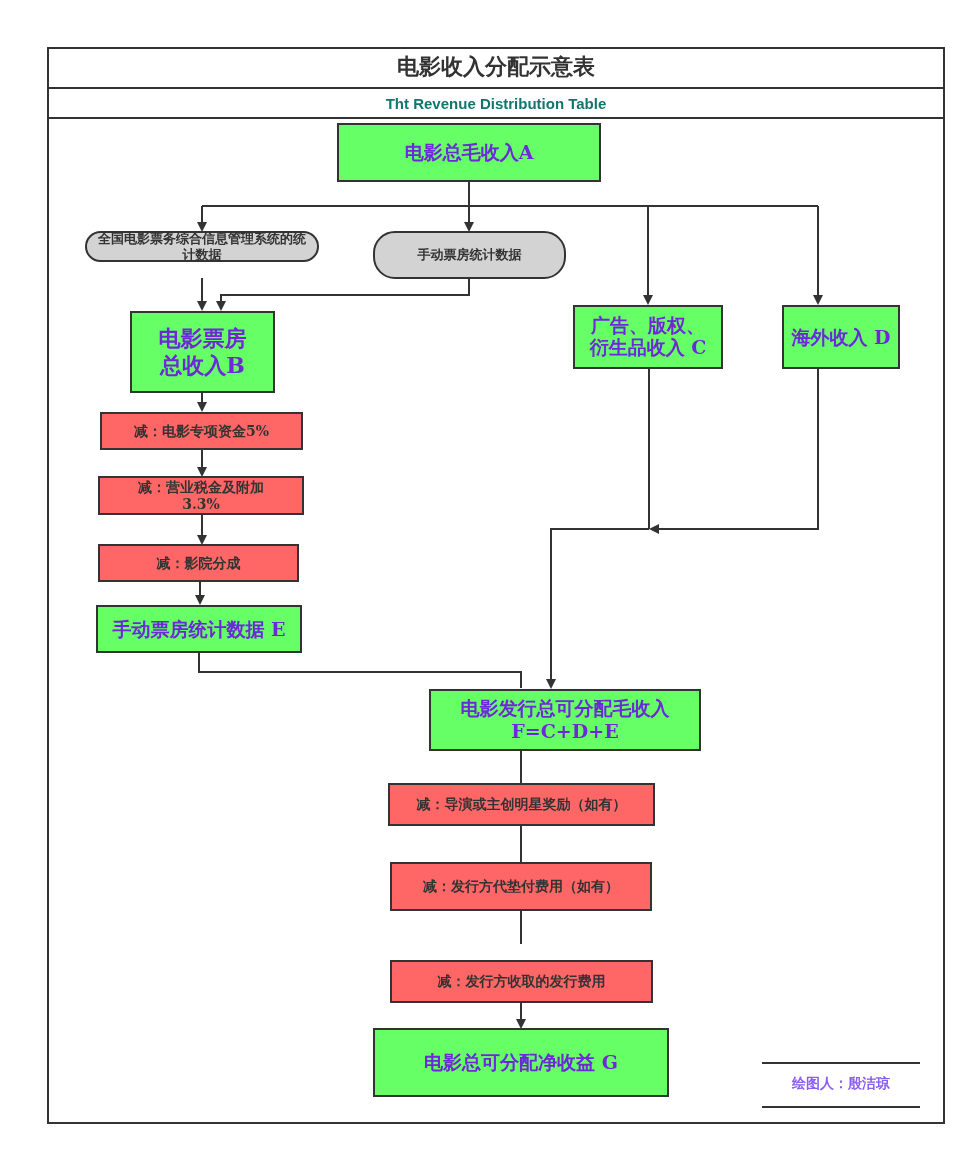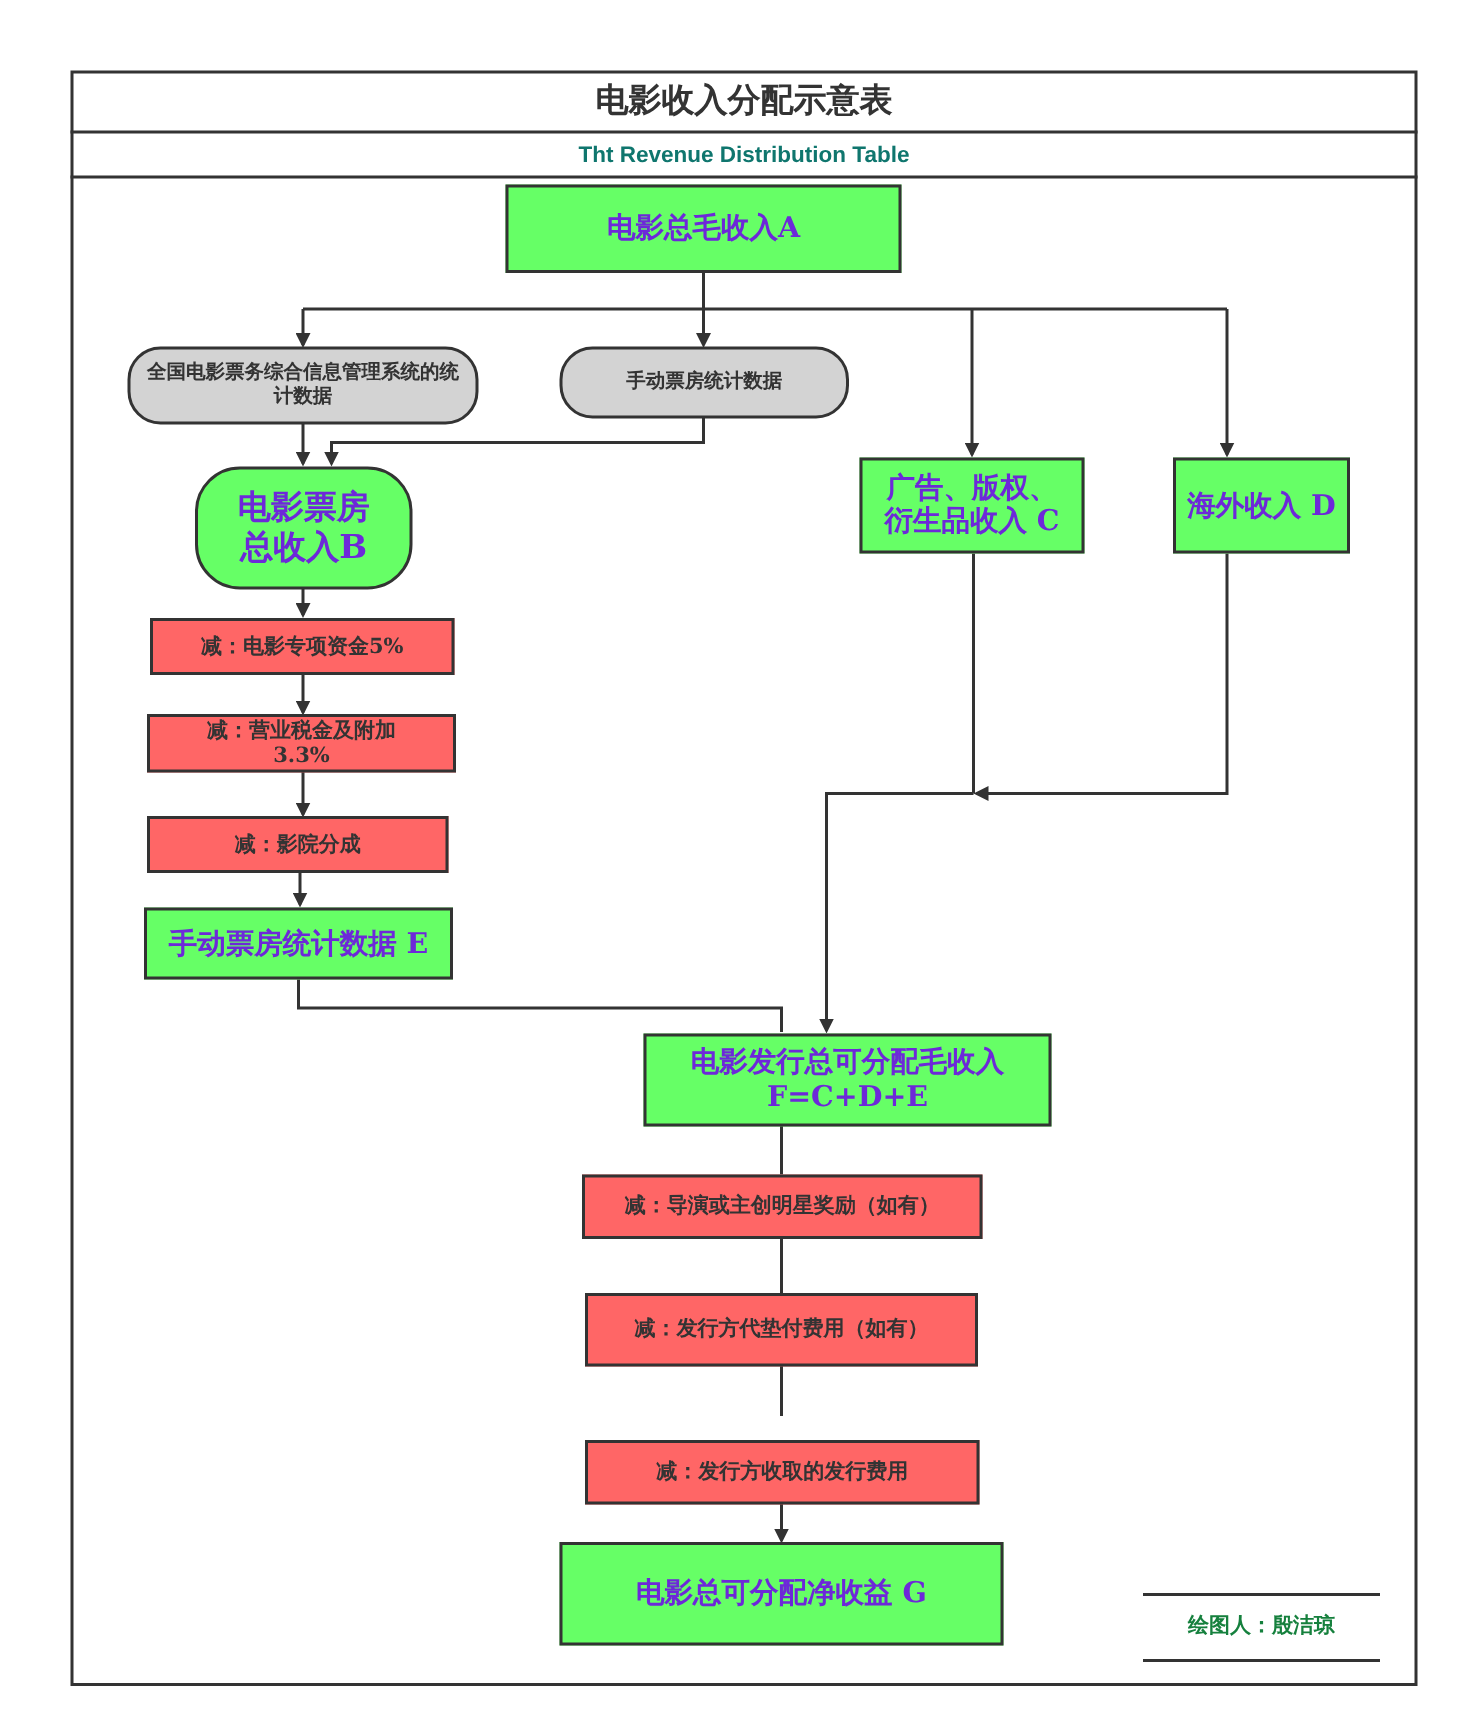--- a/index.html
+++ b/index.html
@@ -19,21 +19,21 @@
   .node { position: absolute; box-sizing: border-box; border: 2px solid #333;
           display: flex; align-items: center; justify-content: center; text-align: center;
           font-family: "DejaVu Serif", serif; line-height: 1.2; overflow: visible; }
   .green { background: #66ff66; font-size: 19px; font-weight: bold; color: #6d28d9; }
   .red { background: #ff6666; font-size: 14px; font-weight: bold; color: #333; }
   .gray { background: #d3d3d3; border-radius: 22px; font-size: 13px; font-weight: bold; color: #333; }
   .big { font-size: 22px; line-height: 1.25; }
   .author-line { position: absolute; left: 762px; width: 158px; height: 0; border-top: 2px solid #333; }
   .author { position: absolute; left: 762px; top: 1064px; width: 158px; height: 40px;
             display: flex; align-items: center; justify-content: center;
-            font-family: "DejaVu Sans", sans-serif; font-weight: bold; font-size: 14px; color: #15803d; }
+            font-family: "DejaVu Sans", sans-serif; font-weight: bold; font-size: 14px; color: #8b5cf6; }
 </style>
 </head>
 <body>
 
 <div class="frame"></div>
 <div class="title-row">电影收入分配示意表</div>
 <div class="subtitle-row">Tht  Revenue Distribution Table</div>
 
 <svg class="connectors" xmlns="http://www.w3.org/2000/svg">
   <defs>
@@ -82,29 +82,29 @@
     <path d="M521,910 L521,944"></path>
 
     <path d="M521,986 L521,1027" marker-end="url(#arr)"></path>
   </g>
 </svg>
 
 <div class="node green" style="left:337px; top:123px; width:264px; height:59px;">
   <span>电影总毛收入A</span>
 </div>
 
-<div class="node gray" style="left:85px; top:231px; width:234px; height:52px; padding:0 8px;">
+<div class="node gray" style="left:85px; top:231px; width:234px; height:31px; padding:0 8px;">
   <span>全国电影票务综合信息管理系统的统计数据</span>
 </div>
 
 <div class="node gray" style="left:373px; top:231px; width:193px; height:48px;">
   <span>手动票房统计数据</span>
 </div>
 
-<div class="node green big" style="left:130px; top:311px; width:145px; height:82px; padding:0 16px;border-radius:30px;">
+<div class="node green big" style="left:130px; top:311px; width:145px; height:82px; padding:0 16px;">
   <span>电影票房总收入B</span>
 </div>
 
 <div class="node red" style="left:100px; top:412px; width:203px; height:38px;">
   <span>减：电影专项资金5%</span>
 </div>
 
 <div class="node red" style="left:98px; top:476px; width:206px; height:39px; padding:0 22px; line-height:1.15;">
   <span>减：营业税金及附加3.3%</span>
 </div>

